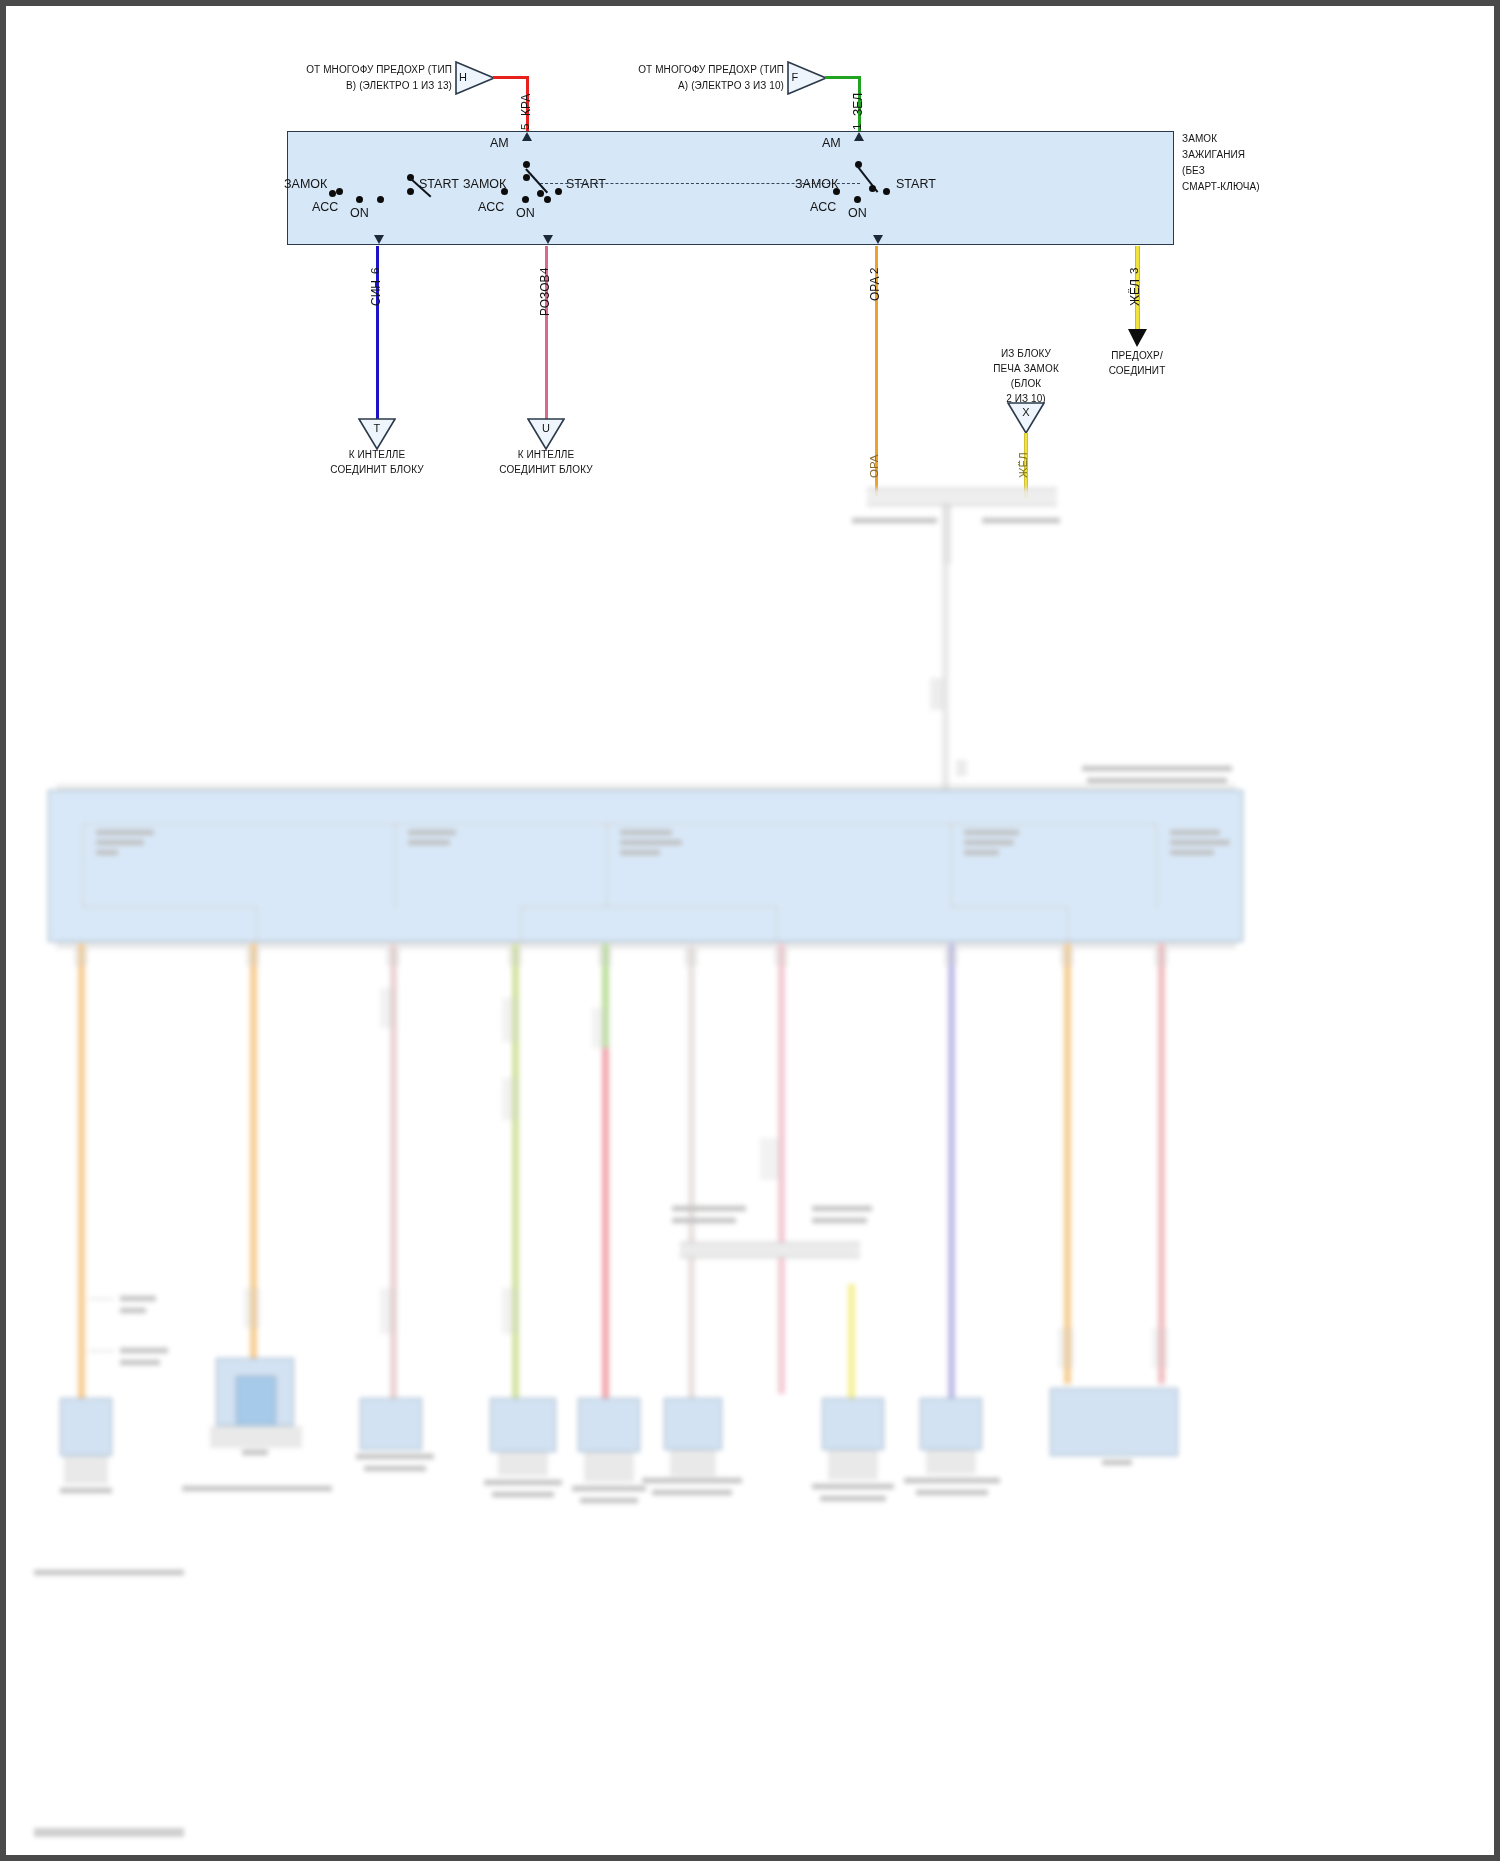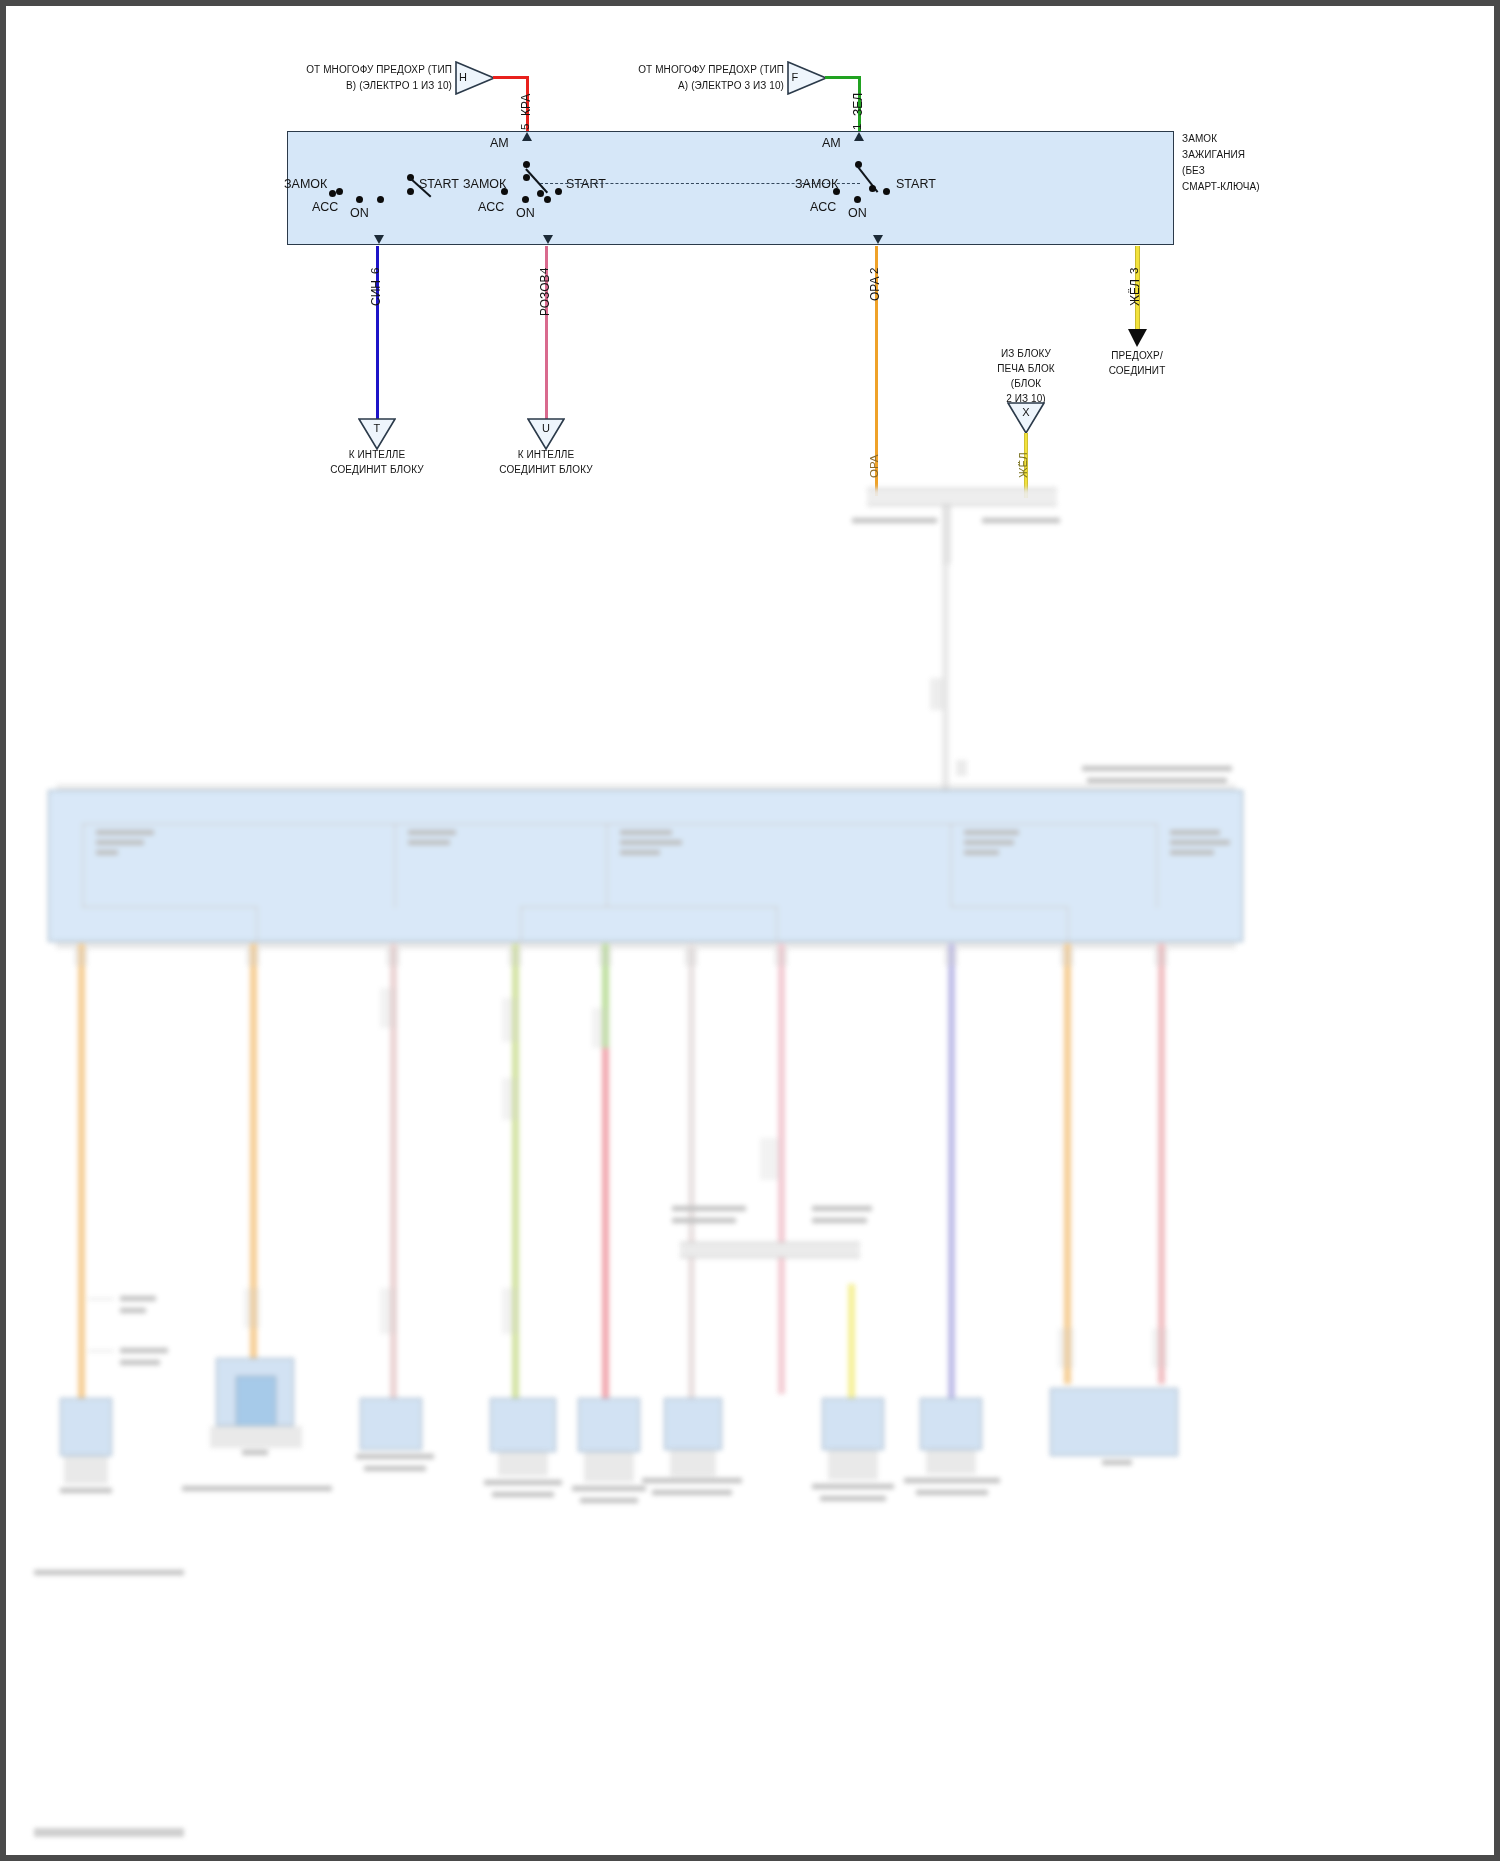--- a/index.html
+++ b/index.html
@@ -49,21 +49,21 @@
   #footer-smudge{position:absolute;left:28px;bottom:18px;width:150px;height:9px;
                  background:#c4c4c4;filter:blur(2px);opacity:.8;}
 </style>
 </head>
 <body>
 
 <div id="page">
   <div id="sheet">
 
     <div class="txt r" style="left:236px;top:56px;width:210px;">ОТ МНОГОФУ ПРЕДОХР (ТИП</div>
-    <div class="txt r" style="left:236px;top:72px;width:210px;">B) (ЭЛЕКТРО 1 ИЗ 10)</div>
+    <div class="txt r" style="left:236px;top:72px;width:210px;">B) (ЭЛЕКТРО 1 ИЗ 13)</div>
 
     <div class="conn-tri" style="left:449px;top:55px;">
       <svg width="40" height="34" viewBox="0 0 40 34">
         <polygon points="1,1 39,17 1,33" fill="#eef5fc" stroke="#2b3a4a" stroke-width="1.6"></polygon>
       </svg>
     </div>
     <div class="txt c" style="left:449px;top:64px;width:16px;font-size:11px;">H</div>
 
     <div class="w wh" style="left:487px;top:70px;width:36px;background:#e8201c;"></div>
     <div class="w wv" style="left:520px;top:70px;height:56px;background:#e8201c;"></div>
@@ -199,21 +199,21 @@
     <div class="w wv" style="left:1129px;top:240px;height:86px;background:#f2e23c;border-left:1px solid #c9b92c;border-right:1px solid #c9b92c;box-sizing:border-box;width:5px;"></div>
     <div class="vtxt" style="left:1122px;top:300px;font-size:12px;">ЖЁЛ</div>
     <div class="vtxt" style="left:1122px;top:268px;font-size:11.5px;">3</div>
     <svg class="abs" style="left:1121px;top:322px;" width="21" height="20">
       <polygon points="10,19 1,1 20,1" fill="#0d0d0d"></polygon>
     </svg>
     <div class="txt c" style="left:1056px;top:342px;width:150px;">ПРЕДОХР/</div>
     <div class="txt c" style="left:1056px;top:357px;width:150px;">СОЕДИНИТ</div>
 
     <div class="txt c" style="left:945px;top:340px;width:150px;">ИЗ БЛОКУ</div>
-    <div class="txt c" style="left:945px;top:355px;width:150px;">ПЕЧА БЛОК</div>
+    <div class="txt c" style="left:945px;top:355px;width:150px;">ПЕЧА ЗАМОК</div>
     <div class="txt c" style="left:945px;top:370px;width:150px;">(БЛОК</div>
     <div class="txt c" style="left:945px;top:385px;width:150px;">2 ИЗ 10)</div>
     <div class="conn-tri" style="left:1001px;top:396px;">
       <svg width="38" height="32" viewBox="0 0 38 32">
         <polygon points="1,1 37,1 19,31" fill="#eef5fc" stroke="#2b3a4a" stroke-width="1.6"></polygon>
       </svg>
     </div>
     <div class="txt c" style="left:1012px;top:399px;width:16px;font-size:11px;">X</div>
     <div class="w wv" style="left:1018px;top:427px;height:65px;background:#f2e23c;width:4px;border-left:1px solid #d0c033;border-right:1px solid #d0c033;box-sizing:border-box;"></div>
     <div class="vtxt" style="left:1011px;top:472px;font-size:11.5px;color:#7b7320;">ЖЁЛ</div>

